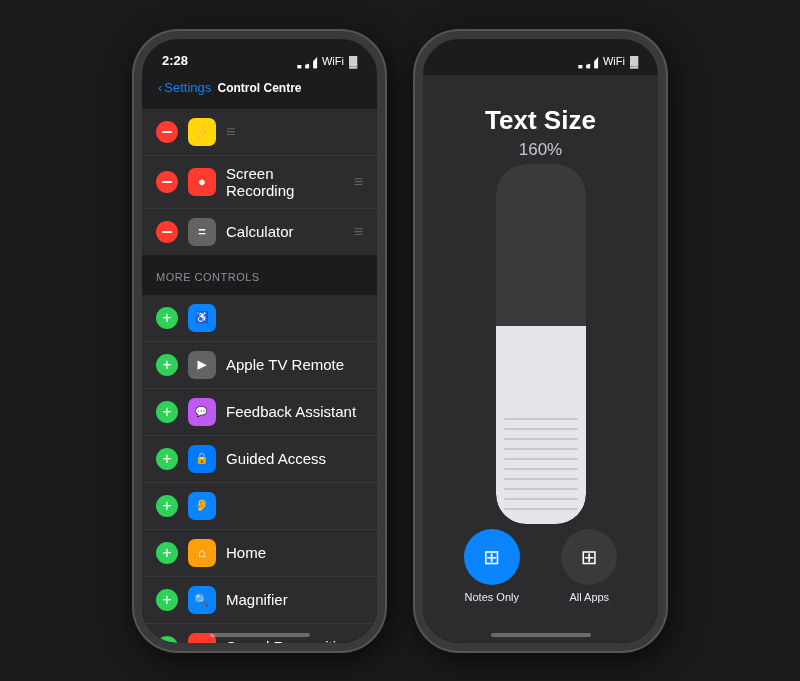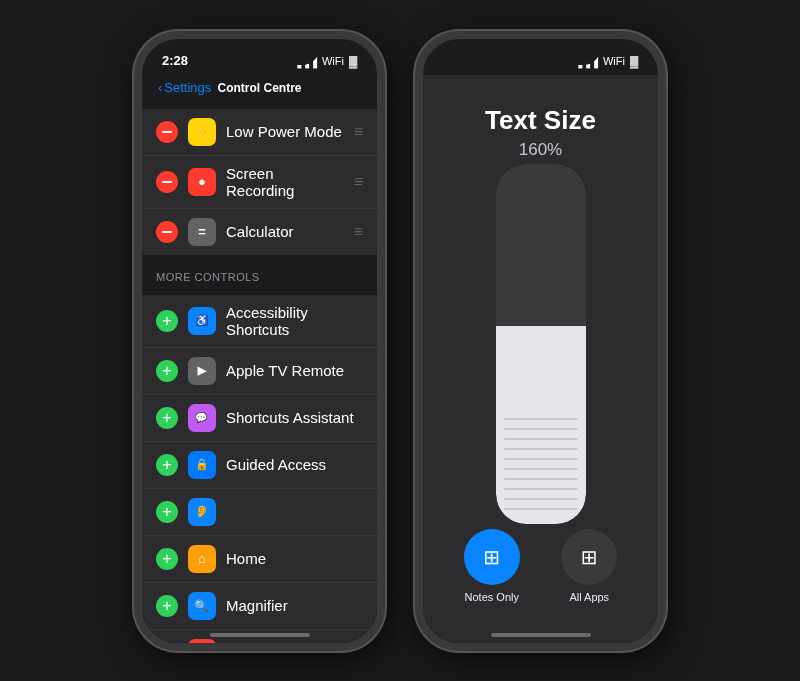--- a/index.html
+++ b/index.html
@@ -354,21 +354,20 @@
       </div>
       <span class="nav-title">Control Centre</span>
     </div>
 
     <div class="controls-list">
       <div class="control-item">
         <div class="remove-btn"></div>
         <div class="app-icon app-icon-yellow">
           <span class="icon-char">⚡</span>
         </div>
-        <span class="control-name">Low Power Mode</span>
         <span class="drag-handle">≡</span>
       </div>
       <div class="control-item">
         <div class="remove-btn"></div>
         <div class="app-icon app-icon-red">
           <span class="icon-char">●</span>
         </div>
         <span class="control-name">Screen Recording</span>
         <span class="drag-handle">≡</span>
       </div>
@@ -384,37 +383,36 @@
 
     <div class="section-label">MORE CONTROLS</div>
 
     <div class="controls-list">
 
       <div class="control-item">
         <div class="add-btn"></div>
         <div class="app-icon app-icon-blue">
           <span class="icon-char" style="font-size:11px;">♿</span>
         </div>
-        <span class="control-name">Accessibility Shortcuts</span>
       </div>
 
       <div class="control-item">
         <div class="add-btn"></div>
         <div class="app-icon app-icon-gray">
           <span class="icon-char" style="font-size:11px;">▶</span>
         </div>
         <span class="control-name">Apple TV Remote</span>
       </div>
 
       <div class="control-item">
         <div class="add-btn"></div>
         <div class="app-icon app-icon-purple">
           <span class="icon-char" style="font-size:10px;">💬</span>
         </div>
-        <span class="control-name">Shortcuts Assistant</span>
+        <span class="control-name">Feedback Assistant</span>
       </div>
 
       <div class="control-item">
         <div class="add-btn"></div>
         <div class="app-icon app-icon-blue2">
           <span class="icon-char" style="font-size:11px;">🔒</span>
         </div>
         <span class="control-name">Guided Access</span>
       </div>
 

